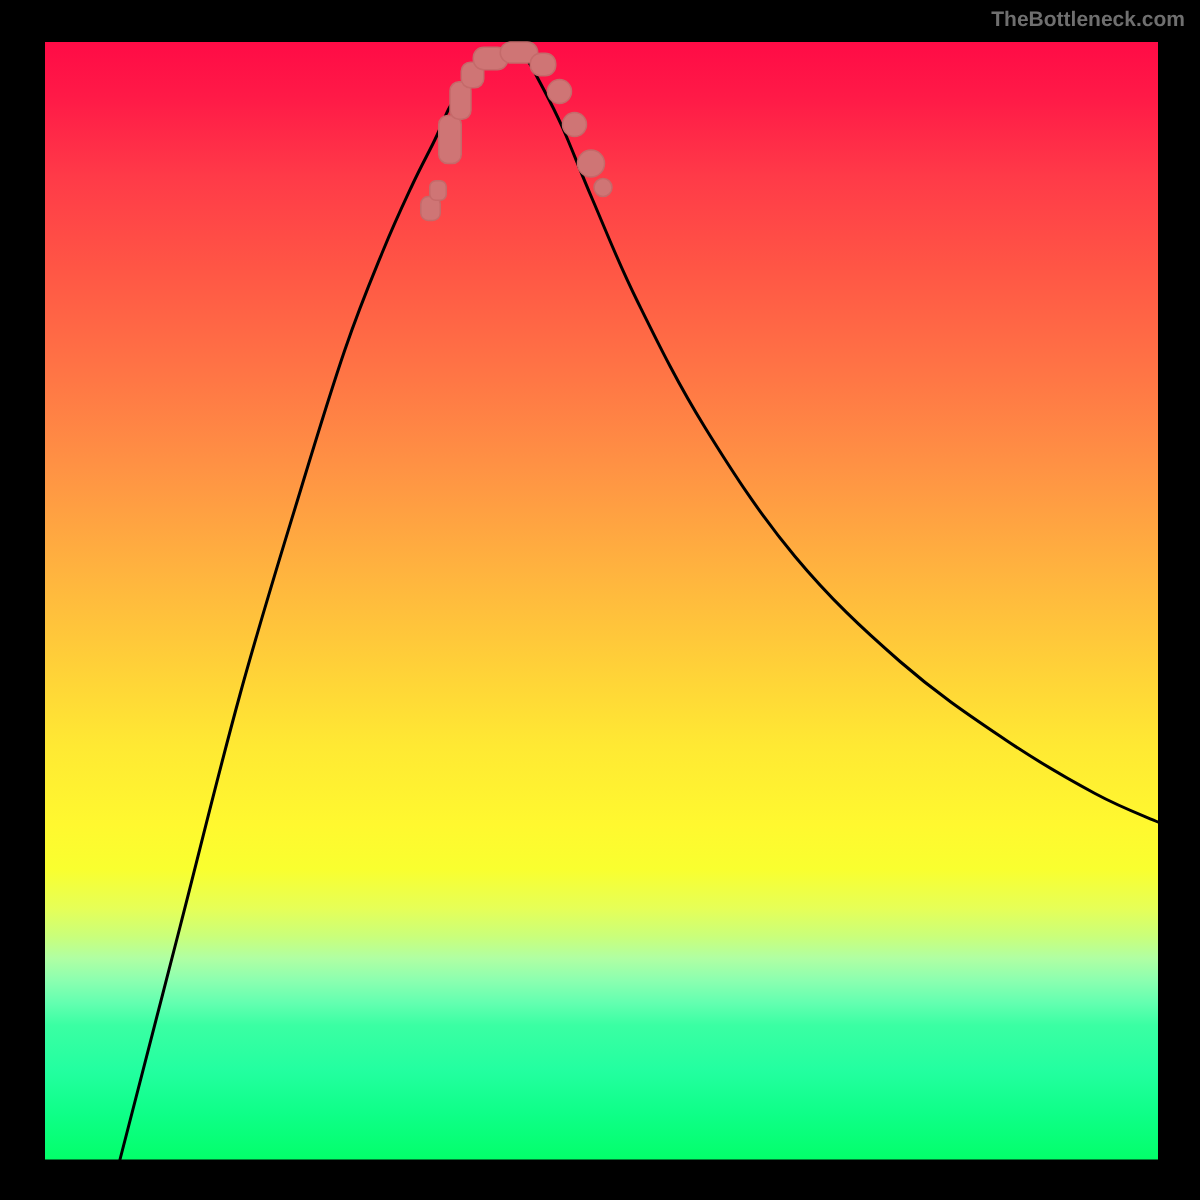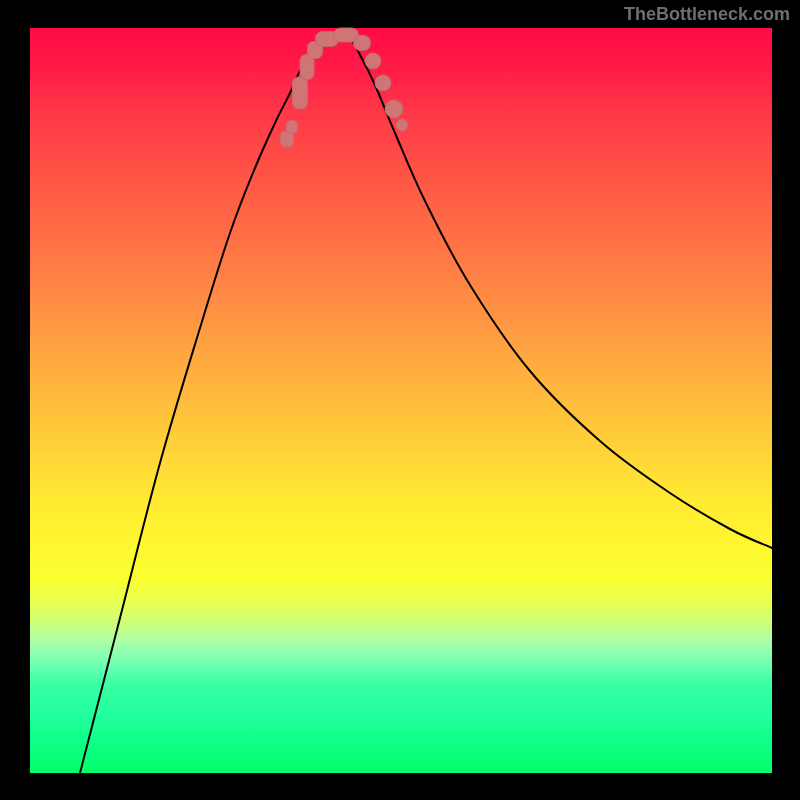--- a/index.html
+++ b/index.html
@@ -53,21 +53,21 @@
     position: absolute;
     left: 30px;
     top: 28px;
     width: 742px;
     height: 745px;
     overflow: visible;
   }
   .watermark {
     position: absolute;
     top: 4px;
-    font-size: 18px;
+    font-size: 14px;
     font-weight: 600;
     color: #6f6f6f;
   }
 </style>
 </head>
 <body>
 
 <div class="frame">
   <div class="plot"></div>
   <svg class="curve" viewBox="0 0 742 745" preserveAspectRatio="none">

